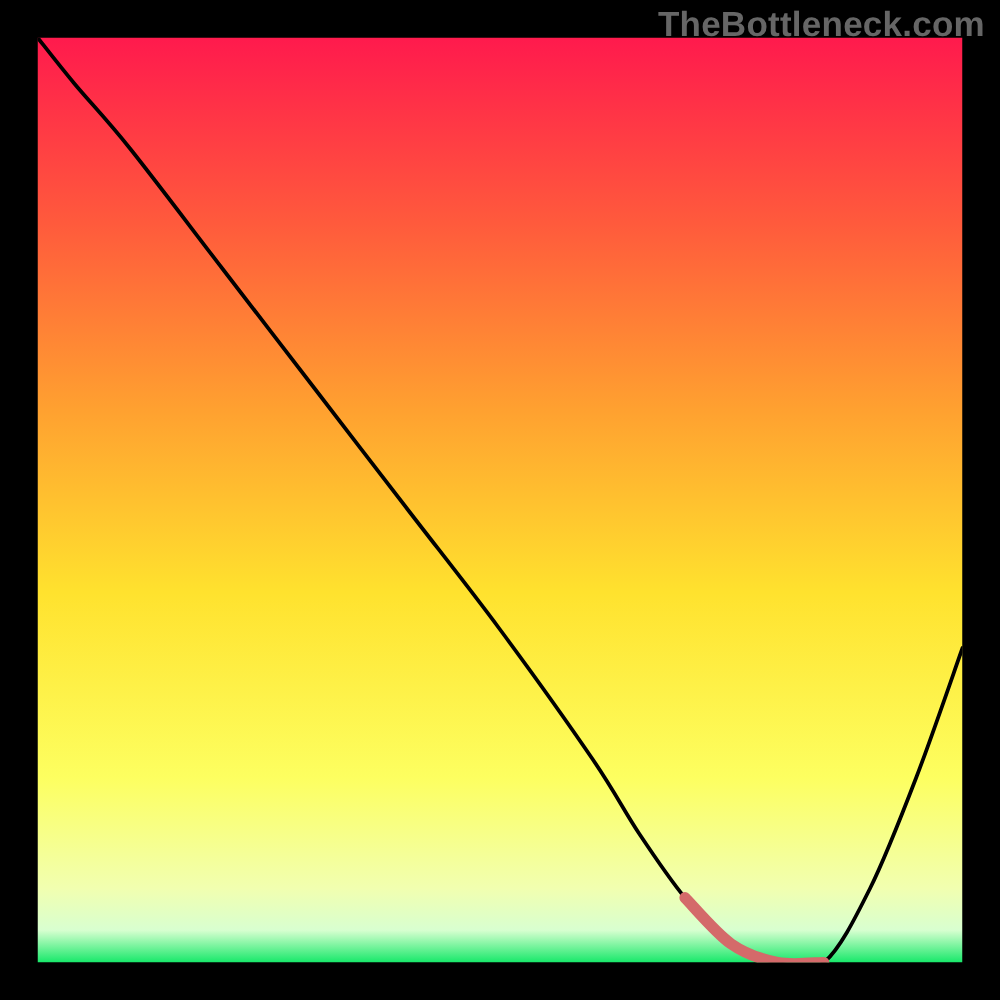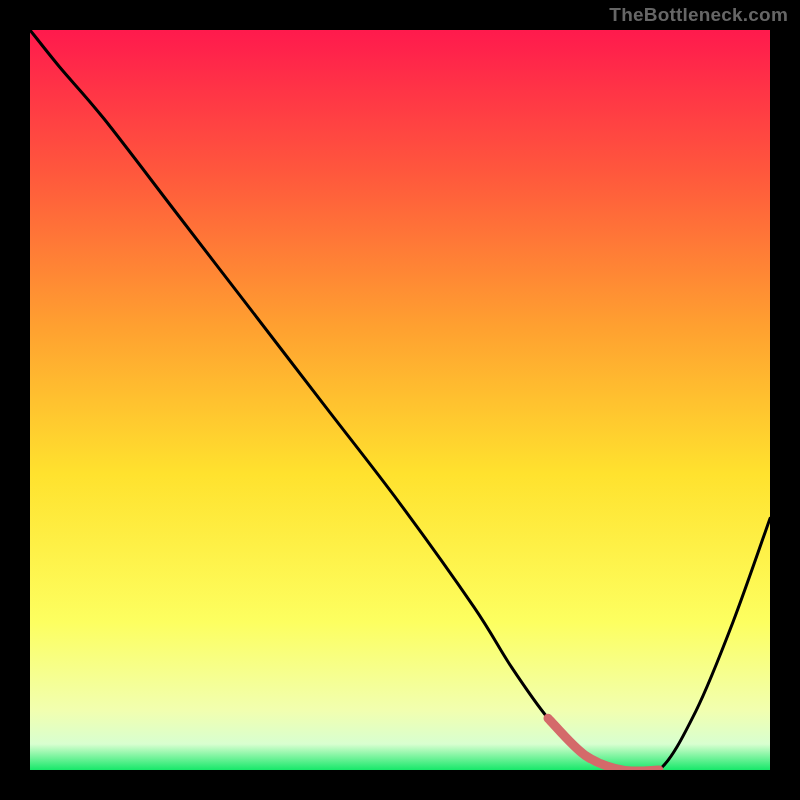--- a/index.html
+++ b/index.html
@@ -14,21 +14,21 @@
   .stage {
     position: relative;
     width: 800px;
     height: 800px;
     background: #000;
   }
   .watermark {
     position: absolute;
     top: 4px;
     right: 12px;
-    font-size: 19px;
+    font-size: 28px;
     font-weight: 700;
     color: #666;
     letter-spacing: 0.2px;
     user-select: none;
   }
   .plot-wrap {
     position: absolute;
     left: 30px;
     top: 30px;
     width: 740px;

